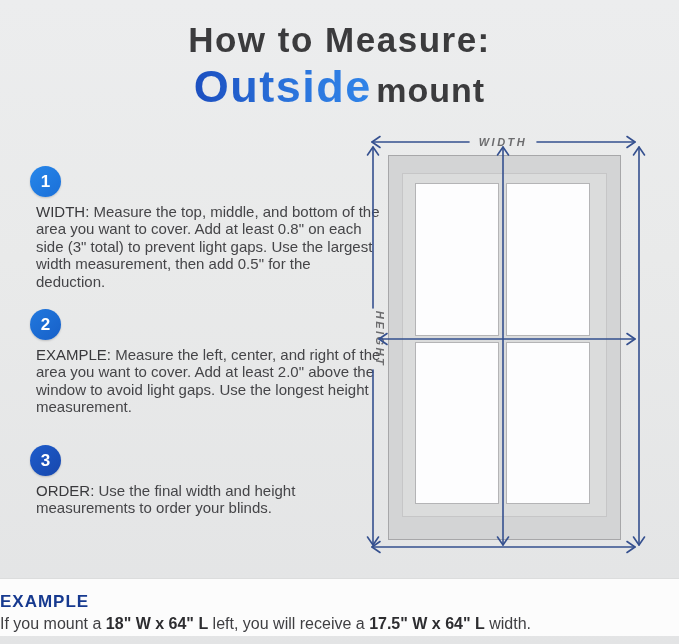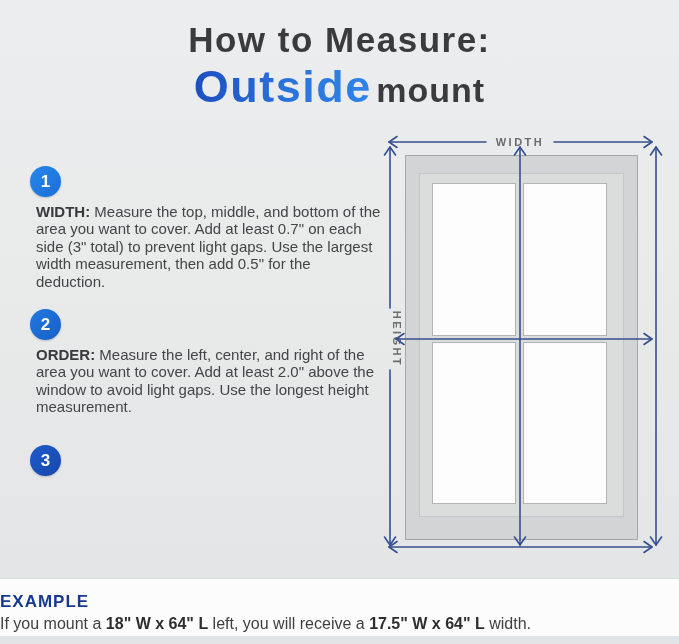--- a/index.html
+++ b/index.html
@@ -21,23 +21,23 @@
   
   .step{position:absolute;left:30px;width:352px;}
   .step.s1{top:166px}.step.s2{top:309px}.step.s3{top:445px}
   .badge{
     width:31px;height:31px;border-radius:50%;
     display:flex;align-items:center;justify-content:center;
     color:#ffffff;font-size:17px;font-weight:700;
     box-shadow:0 1px 2px rgba(0,0,0,.18);
   }
   .step p{margin:6px 0 0 6px;font-size:15px;line-height:1.16;color:#454548;}
-  .step .lbl{font-weight:700;color:#39393c;}
+  .step .lbl{font-weight:400;color:#39393c;}
   
-  .illustration{position:absolute;left:383px;top:130px;width:285px;height:470px;}
+  .illustration{position:absolute;left:366px;top:130px;width:285px;height:470px;font-style:italic;}
   .window{
     position:absolute;left:22px;top:25px;width:233px;height:385px;
     background:#d3d4d5;border:1px solid #a7a7a9;box-sizing:border-box;
   }
   .sash{
     position:absolute;left:13px;right:13px;top:17px;bottom:22px;
     background:#dbdcdc;border:1px solid #c6c6c7;
   }
   .panes{
     position:absolute;left:12px;right:16px;top:9px;bottom:12px;
@@ -67,30 +67,31 @@
   <div class="title">
     <div class="title-line1">How to Measure:</div>
     <div class="title-line2">
       <span class="title-highlight">Outside</span>
       <span class="title-suffix">mount</span>
     </div>
   </div>
 
   <div class="step s1">
     <div class="badge" style="background: linear-gradient(135deg, rgb(39, 135, 234), rgb(26, 111, 216));">1</div>
-    <p><span class="lbl">WIDTH:</span> <span>Measure the top, middle, and bottom of the area you want to cover. Add at least 0.7" on each side (3" total) to prevent light gaps. Use the largest width measurement, then add 0.5" for the deduction.</span></p>
+    <p><span class="lbl">WIDTH:</span> <span>Measure the top, middle, and bottom of the area you want to cover. Add at least 0.8" on each side (3" total) to prevent light gaps. Use the largest width measurement, then add 0.5" for the deduction.</span></p>
   </div>
 
   <div class="step s2">
     <div class="badge" style="background: linear-gradient(135deg, rgb(33, 120, 222), rgb(23, 96, 200));">2</div>
-    <p><span class="lbl">ORDER:</span> <span>Measure the left, center, and right of the area you want to cover. Add at least 2.0" above the window to avoid light gaps. Use the longest height measurement.</span></p>
+    <p><span class="lbl">EXAMPLE:</span> <span>Measure the left, center, and right of the area you want to cover. Add at least 2.0" above the window to avoid light gaps. Use the longest height measurement.</span></p>
   </div>
 
   <div class="step s3">
     <div class="badge" style="background: linear-gradient(135deg, rgb(30, 92, 203), rgb(23, 71, 173));">3</div>
+    <p><span class="lbl">ORDER:</span> <span>Use the final width and height measurements to order your blinds.</span></p>
   </div>
 
   <div class="illustration">
     <div class="window">
       <div class="sash">
         <div class="panes">
           <div class="pane"></div>
           <div class="pane"></div>
           <div class="pane"></div>
           <div class="pane"></div>

